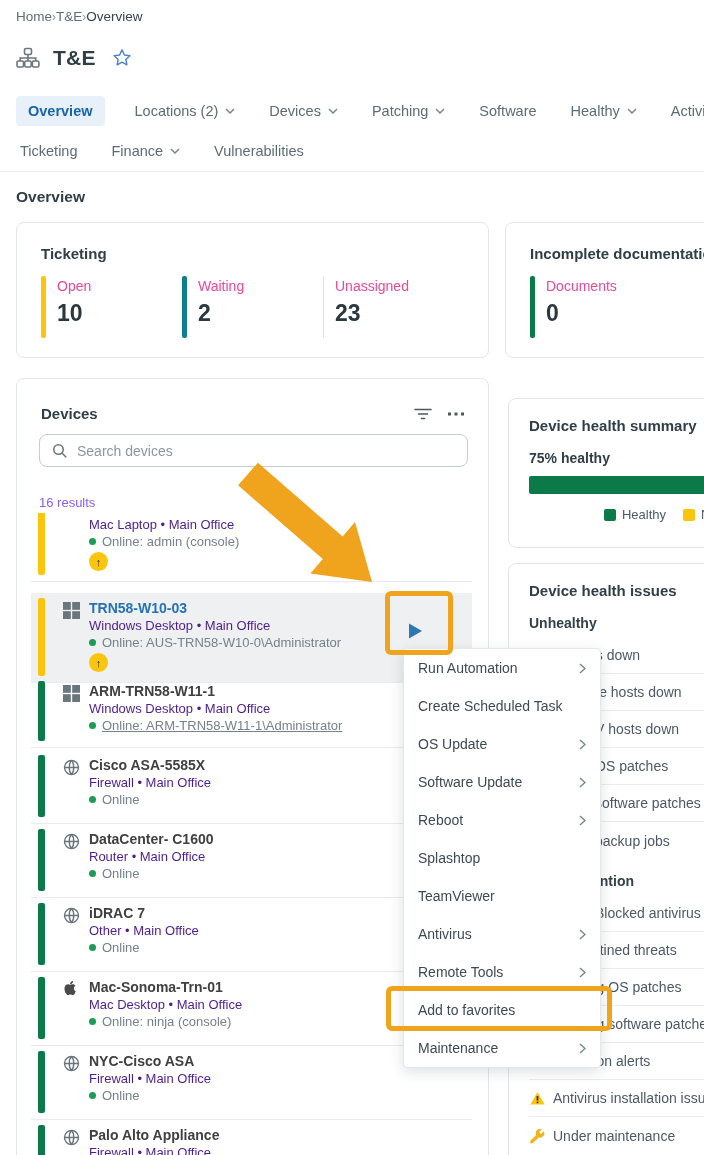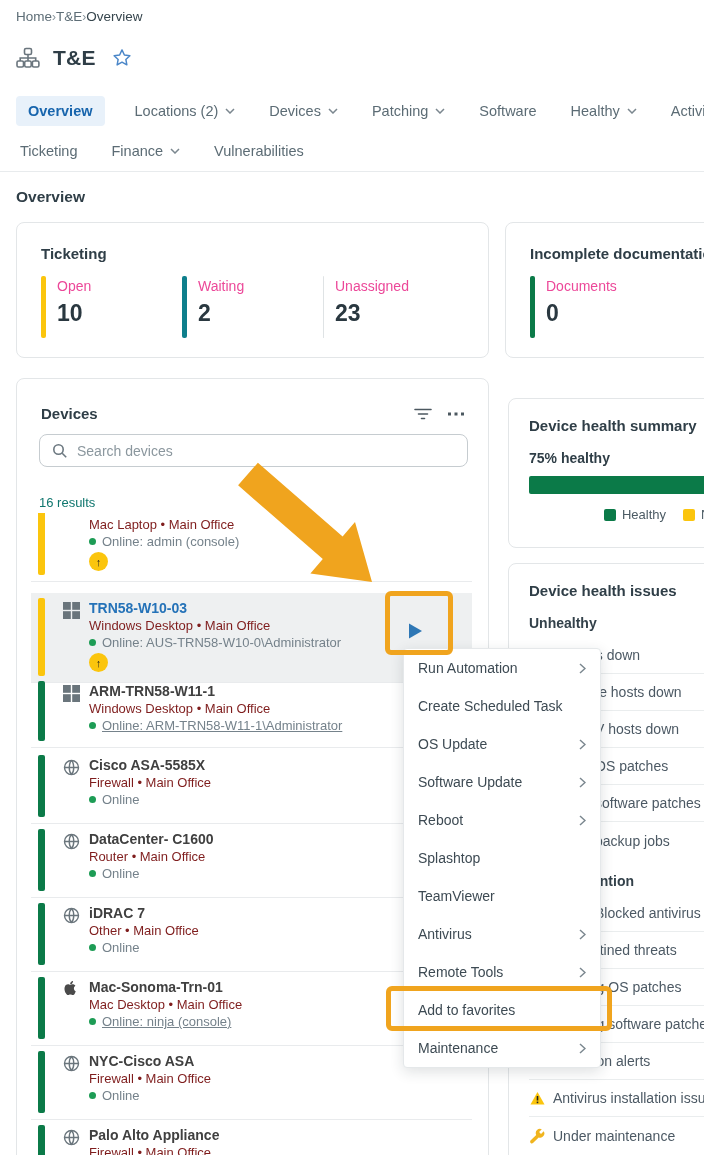--- a/index.html
+++ b/index.html
@@ -36,30 +36,30 @@
   .stat-value { font-size:23px; font-weight:700; color:#2a3840; margin-top:6px; }
   
   #documentation-card { left:505px; top:222px; width:340px; height:136px; padding:22px 24px; }
   
   #devices-card { left:16px; top:378px; width:473px; height:900px; padding:0; }
   .devices-head { display:flex; align-items:center; justify-content:space-between; padding:26px 24px 0 24px; }
   .devices-head .icons { display:flex; gap:16px; align-items:center; color:#4c5860; }
   .search-box { position:absolute; left:22px; top:55px; width:429px; height:33px; border:1px solid #c6ccd0; border-radius:8px; display:flex; align-items:center; gap:9px; padding:0 12px; }
   .search-box input { border:none; outline:none; font-size:14px; color:#33424b; width:330px; font-family:"Liberation Sans",sans-serif; background:transparent; }
   .search-box input::placeholder { color:#8b979e; }
-  .results-count { position:absolute; left:22px; top:116px; font-size:13px; color:#0f766e; }
+  .results-count { position:absolute; left:22px; top:116px; font-size:13px; color:#8b5cf6; }
   .device-list { position:absolute; left:0; top:134px; width:471px; height:766px; overflow:hidden; }
   .device-row { position:absolute; left:14px; width:441px; border-bottom:1px solid #e9ebed; }
   .device-row.hl { background:#eef0f1; }
   .row-bar { position:absolute; left:7px; top:5px; bottom:6px; width:7px; border-radius:2px; }
   .bar-yellow { background:#FBC50D; } .bar-green { background:#0B7A48; }
   .dev-icon { position:absolute; left:32px; top:9px; width:17px; height:17px; }
   .dev-name { position:absolute; left:58px; top:7px; font-size:14px; font-weight:600; color:#404040; }
   .dev-name.link { color:#2472b8; }
-  .dev-meta { position:absolute; left:58px; font-size:13px; color:#7f1d1d; }
+  .dev-meta { position:absolute; left:58px; font-size:13px; color:#4c1d95; }
   .dev-status { position:absolute; left:58px; font-size:13px; color:#75828b; display:flex; align-items:center; gap:6px; }
   .online-dot { width:7px; height:7px; border-radius:50%; background:#1d9c55; display:inline-block; }
   .badge { position:absolute; left:58px; width:19px; height:19px; border-radius:50%; background:#FBC50D; display:flex; align-items:center; justify-content:center; font-size:11px; font-weight:700; color:#1c1c1c; }
   .play-btn { position:absolute; left:374px; top:28px; width:20px; height:20px; color:#2e77b5; }
   
   .sb-arrow { position:absolute; left:439px; top:398px; width:0; height:0; border-left:5px solid transparent; border-right:5px solid transparent; border-bottom:7px solid #aab2b7; }
   .sb-thumb { position:absolute; left:441px; top:441px; width:8px; height:76px; border-radius:4px; background:#c3c9cd; }
   
   #health-summary-card { left:508px; top:398px; width:320px; height:150px; padding:18px 20px; }
   .healthy-pct { margin-top:16px; font-size:14px; font-weight:700; color:#2f3e47; }
@@ -353,21 +353,21 @@
 
       <div class="device-row" style="top:459px; height:74px;">
         <div class="row-bar bar-green"></div>
         <div class="dev-icon">
           <svg width="16" height="17" viewBox="0 0 16 17" fill="#4a4a4a">
               <path d="M11.3 9.1c0-2 1.7-3 1.8-3.1-1-1.4-2.5-1.6-3-1.6-1.3-.1-2.5.7-3.1.7-.6 0-1.6-.7-2.7-.7C2.9 4.5 1.6 5.3.9 6.6-.5 9.2.5 13 1.9 15c.7 1 1.5 2.1 2.6 2.1 1 0 1.4-.7 2.7-.7 1.3 0 1.6.7 2.7.7 1.1 0 1.8-1 2.5-2 .8-1.2 1.1-2.3 1.1-2.4 0 0-2.2-.8-2.2-3.6zM9.4 3.1c.6-.7 1-1.7.9-2.7-.9 0-1.9.6-2.5 1.3-.5.6-1 1.6-.9 2.6 1 .1 2-.5 2.5-1.2z" transform="scale(0.85) translate(1.5,-0.5)"></path>
             </svg>
         </div>
         <div class="dev-name">Mac-Sonoma-Trn-01</div>
         <div class="dev-meta" style="top:25px;">Mac Desktop • Main Office</div>
-        <div class="dev-status" style="top:42px;text-decoration:underline;">
+        <div class="dev-status" style="top:42px;">
           <span class="online-dot"></span>
           <span>Online: ninja (console)</span>
         </div>
       </div>
 
       <div class="device-row" style="top:533px; height:74px;">
         <div class="row-bar bar-green"></div>
         <div class="dev-icon">
           <svg width="17" height="17" viewBox="0 0 17 17" fill="none" stroke="#6a757c" stroke-width="1.4">
               <circle cx="8.5" cy="8.5" r="7"></circle>

